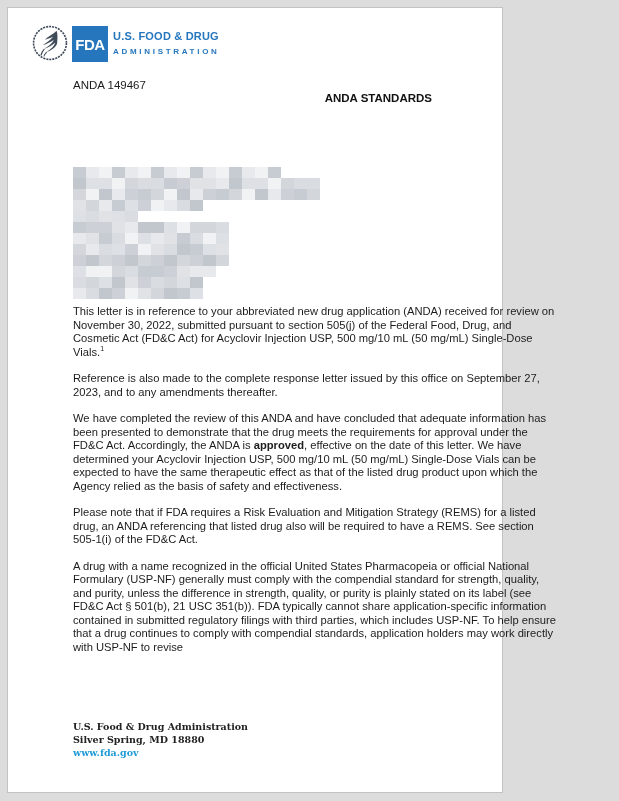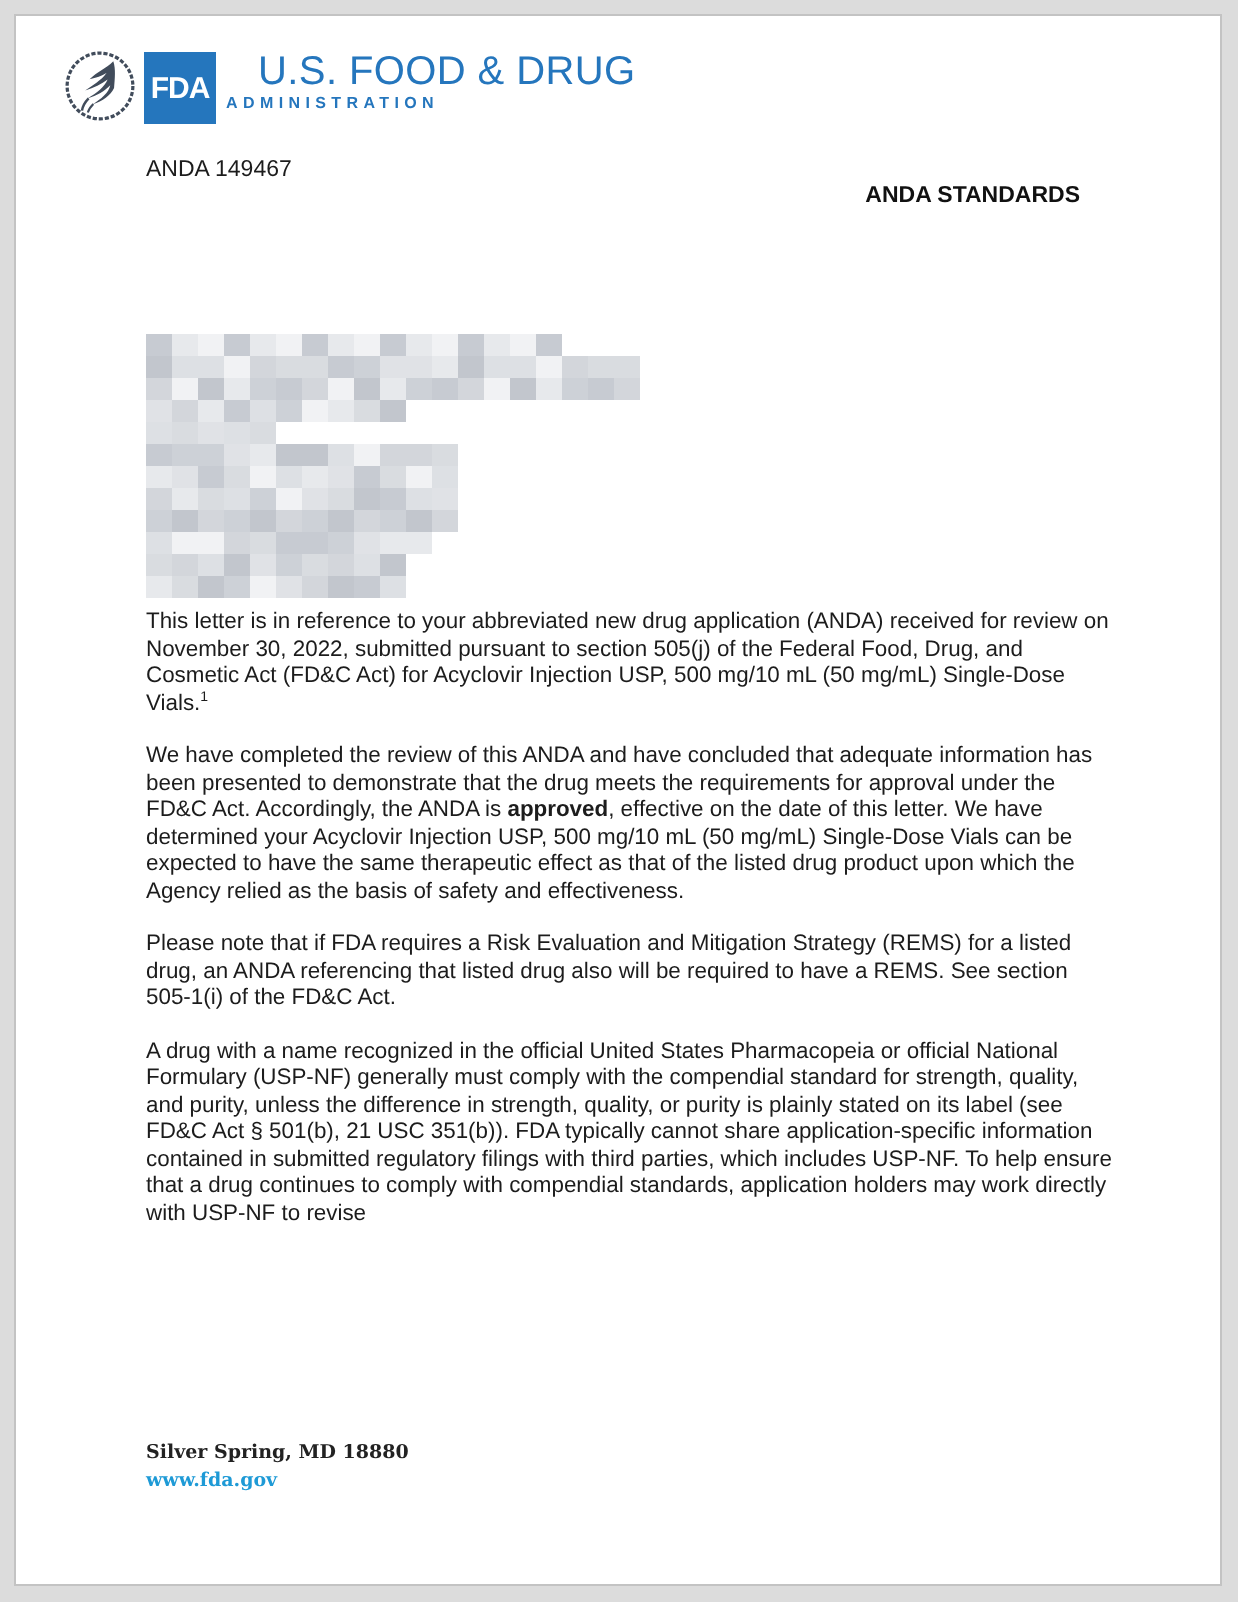--- a/index.html
+++ b/index.html
@@ -5,35 +5,35 @@
   html,body{margin:0;padding:0;}
   body{
     width:619px;height:801px;
     background:#dcdcdc;
     font-family:"Liberation Sans", sans-serif;
     position:relative;
     overflow:hidden;
   }
   .page{
     position:absolute;left:7px;top:7px;
-    width:604px;height:786px;
+    width:496px;height:786px;
     background:#ffffff;
     border:1px solid #c3c3c3;
     box-sizing:border-box;
   }
   
   .logo-row{position:absolute;left:23px;top:16px;display:flex;align-items:flex-start;}
   .hhs-logo{width:38px;height:38px;margin-right:3px;}
   .fda-box{
     width:36px;height:36px;background:#2576bd;color:#ffffff;
     display:flex;align-items:center;justify-content:center;
     font-weight:bold;font-size:15px;letter-spacing:-0.5px;margin-top:2px;
   }
   .wordmark{margin-left:5px;margin-top:4px;color:#2576bd;}
-  .wordmark .line1{font-weight:normal;font-size:20px;letter-spacing:0.2px;line-height:17px;margin-left:16px;}
+  .wordmark .line1{font-weight:bold;font-size:11px;letter-spacing:0.2px;line-height:17px;}
   .wordmark .line2{font-weight:bold;font-size:8px;letter-spacing:2.7px;line-height:10px;margin-top:2px;}
   .anda-number{position:absolute;left:65px;top:71px;font-size:11.5px;color:#1c1c1c;}
   .approval-label{position:absolute;right:70px;top:84px;font-size:11.5px;font-weight:bold;color:#111;}
   
   .redaction{position:absolute;left:65px;top:159px;}
   .red-row{display:flex;}
   .red-cell{height:100%;display:inline-block;}
   
   .letter-body{
     position:absolute;left:65px;top:297px;width:484px;
@@ -247,27 +247,29 @@
         <span class="red-cell" style="width: 13px; background: rgb(211, 214, 219);"></span>
         <span class="red-cell" style="width: 13px; background: rgb(194, 198, 205);"></span>
         <span class="red-cell" style="width: 13px; background: rgb(199, 203, 210);"></span>
         <span class="red-cell" style="width: 13px; background: rgb(221, 224, 228);"></span>
       </div>
     </div>
 
   <div class="letter-body">
     <p><span>This letter is in reference to your abbreviated new drug application (ANDA) received for review on November 30, 2022, submitted pursuant to section 505(j) of the Federal Food, Drug, and Cosmetic Act (FD&amp;C Act) for Acyclovir Injection USP, 500 mg/10 mL (50 mg/mL) Single-Dose Vials.</span><sup>1</sup></p>
 
+    <p>Reference is also made to the complete response letter issued by this office on September 27, 2023, and to any amendments thereafter.</p>
 
     <p><span>We have completed the review of this ANDA and have concluded that adequate information has been presented to demonstrate that the drug meets the requirements for approval under the FD&amp;C Act. Accordingly, the ANDA is </span><span class="bold">approved</span><span>, effective on the date of this letter. We have determined your Acyclovir Injection USP, 500 mg/10 mL (50 mg/mL) Single-Dose Vials can be expected to have the same therapeutic effect as that of the listed drug product upon which the Agency relied as the basis of safety and effectiveness.</span></p>
 
     <p>Please note that if FDA requires a Risk Evaluation and Mitigation Strategy (REMS) for a listed drug, an ANDA referencing that listed drug also will be required to have a REMS.  See section 505-1(i) of the FD&amp;C Act.</p>
 
 
     <p>A drug with a name recognized in the official United States Pharmacopeia or official National Formulary (USP-NF) generally must comply with the compendial standard for strength, quality, and purity, unless the difference in strength, quality, or purity is plainly stated on its label (see FD&amp;C Act § 501(b), 21 USC 351(b)).  FDA typically cannot share application-specific information contained in submitted regulatory filings with third parties, which includes USP-NF.  To help ensure that a drug continues to comply with compendial standards, application holders may work directly with USP-NF to revise</p>
   </div>
 
   <div class="page-footer">
+    <div>U.S. Food &amp; Drug Administration</div>
     <div>Silver Spring, MD 18880</div>
     <a href="#" class="fda-link">www.fda.gov</a>
   </div>
 
 </div>
 
 </body></html>

